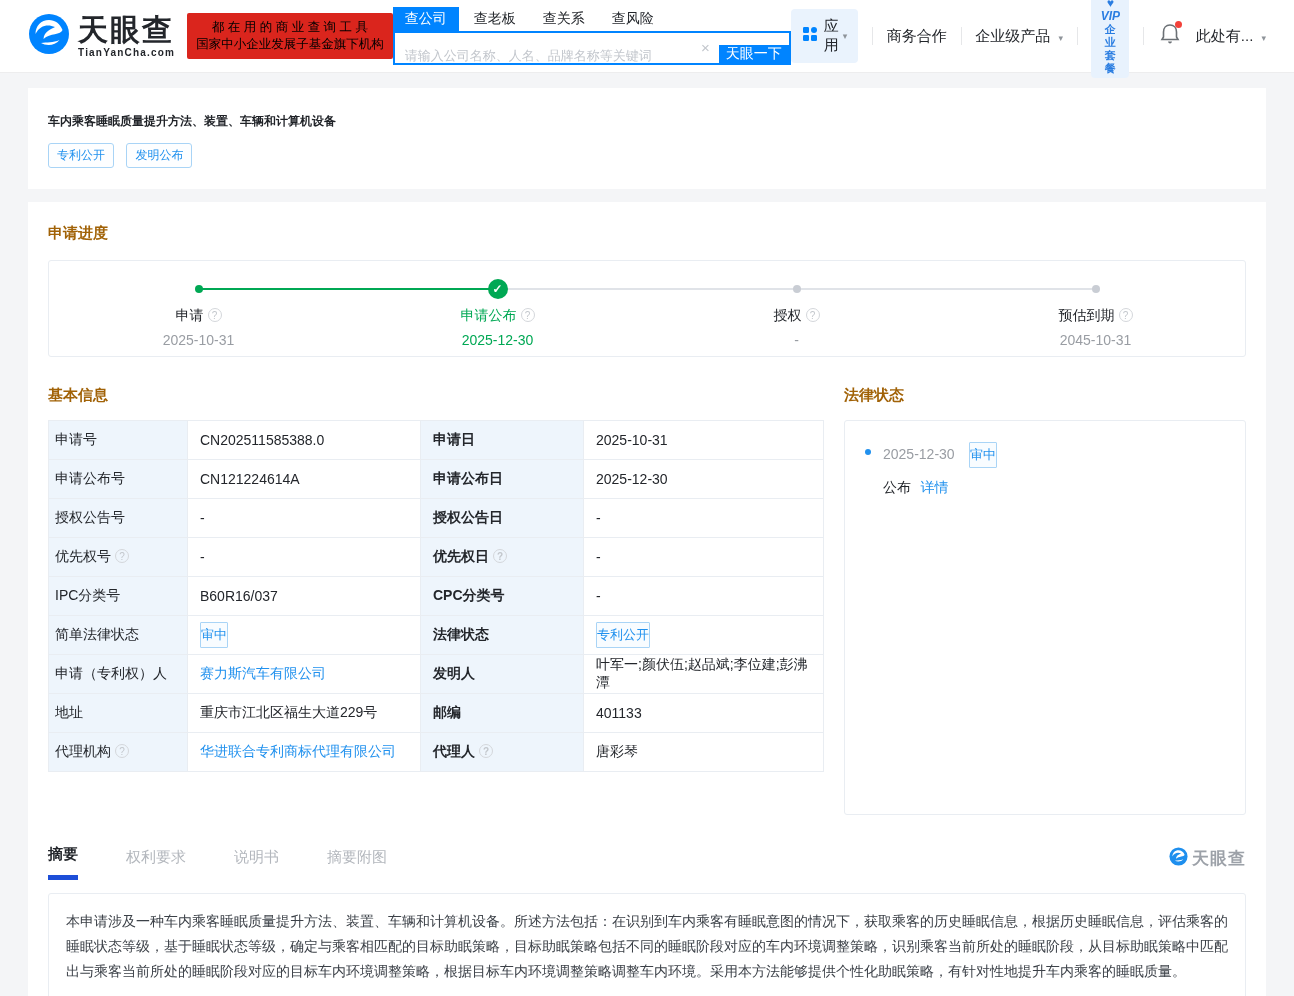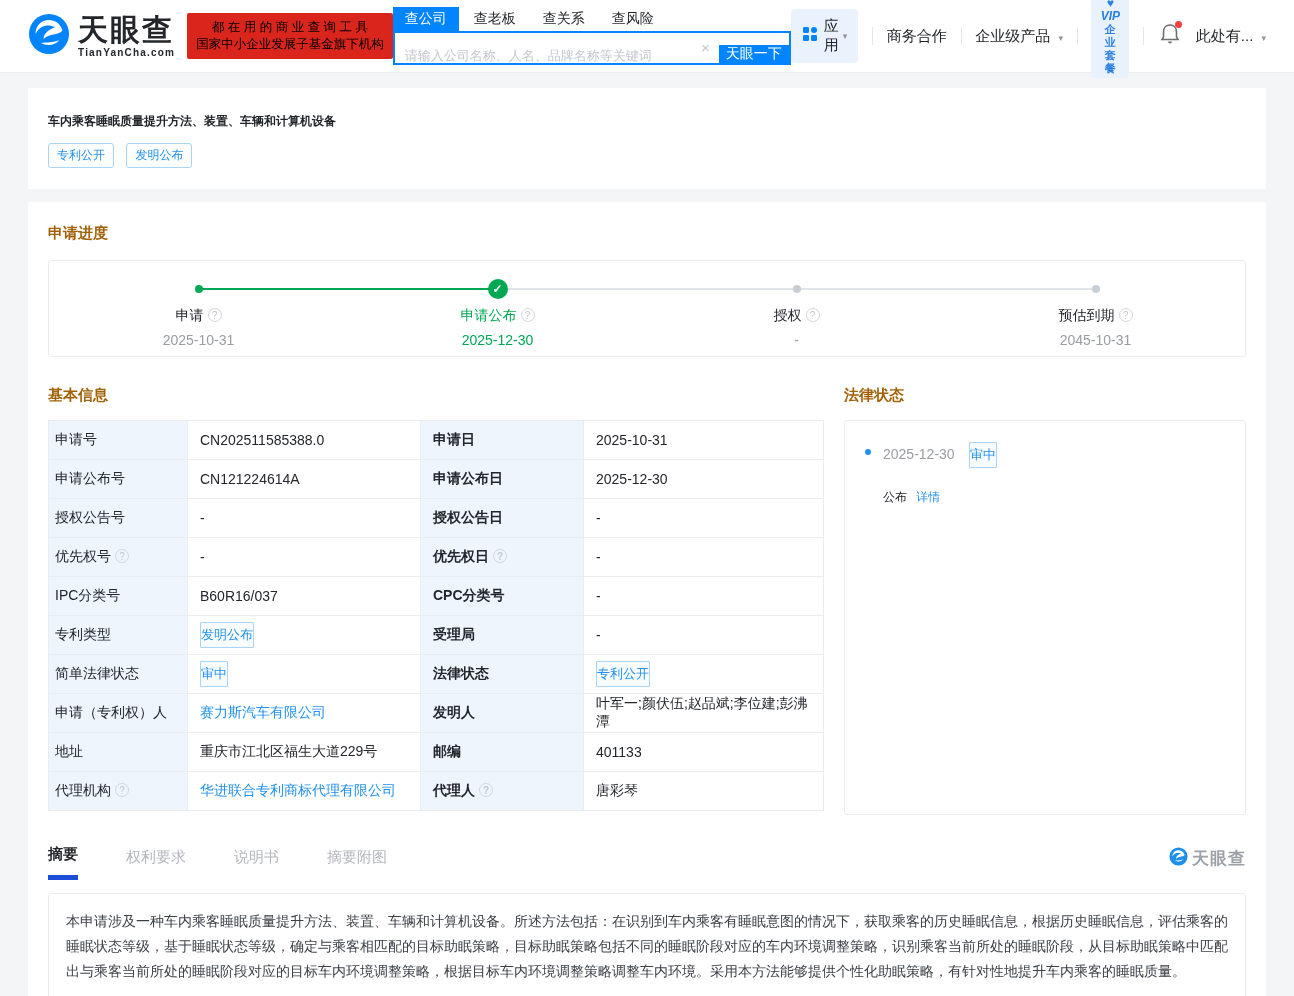--- a/index.html
+++ b/index.html
@@ -85,21 +85,21 @@
   td.lbl.c3 { width:163px;font-weight:bold; }
   td.val.c2 { width:233px; }
   .cell-tag { display:inline-block; border:1px solid #a9d4f6; color:#2191ee; background:#f8fcff;
     font-size:13px; padding:3px 0; border-radius:1px; }
   .cell-link { color:#2191ee; text-decoration:none; cursor:pointer; }
   .legal-panel { border:1px solid #e9edf2; border-radius:3px; margin-top:15px; height:395px;
     padding:21px 20px; }
   .legal-item { display:flex; }
   .legal-dot { width:6px; height:6px; border-radius:50%; background:#2191ee; margin:7px 12px 0 0; flex:none; }
   .legal-date { color:#999da3; font-size:14px; margin-right:10px; }
-  .legal-line2 { margin-top:21px; font-size:12px; }
+  .legal-line2 { margin-top:11px; font-size:14px;font-family:Liberation Serif, serif; }
   .legal-line2 a { color:#2191ee; text-decoration:none; margin-left:6px; cursor:pointer; }
 
   
   .doc-tabs { display:flex; align-items:center; margin-top:30px; }
   .doc-tab { font-size:15px; color:#b3b7bd; margin-right:48px; padding-bottom:11px; cursor:pointer; }
   .doc-tab.active { color:#23262b; font-weight:bold; border-bottom:5px solid #1d4ed8; }
   .watermark { margin-left:auto; display:flex; align-items:center; padding-bottom:8px; }
   .watermark-text { font-size:17px; font-weight:bold; color:#9ca1a8; margin-left:4px; letter-spacing:1px; }
   .abstract-box { margin-top:13px; border:1px solid #e9edf2; border-radius:3px;
     padding:15px 17px; font-size:14px; line-height:25px; color:#3c4148; }
@@ -244,26 +244,20 @@
           <tr>
             <td class="lbl c1"><span>优先权号</span><span class="help-q">?</span></td>
             <td class="val c2"><span>-</span></td>
             <td class="lbl c3"><span>优先权日</span><span class="help-q">?</span></td>
             <td class="val"><span>-</span></td>
           </tr>
           <tr>
             <td class="lbl c1"><span>IPC分类号</span></td>
             <td class="val c2"><span>B60R16/037</span></td>
             <td class="lbl c3"><span>CPC分类号</span></td>
-            <td class="val"><span>-</span></td>
-          </tr>
-          <tr>
-            <td class="lbl c1"><span>专利类型</span></td>
-            <td class="val c2"><span class="cell-tag">发明公布</span></td>
-            <td class="lbl c3"><span>受理局</span></td>
             <td class="val"><span>-</span></td>
           </tr>
           <tr>
             <td class="lbl c1"><span>简单法律状态</span></td>
             <td class="val c2"><span class="cell-tag">审中</span></td>
             <td class="lbl c3"><span>法律状态</span></td>
             <td class="val"><span class="cell-tag">专利公开</span></td>
           </tr>
           <tr>
             <td class="lbl c1"><span>申请（专利权）人</span></td>

